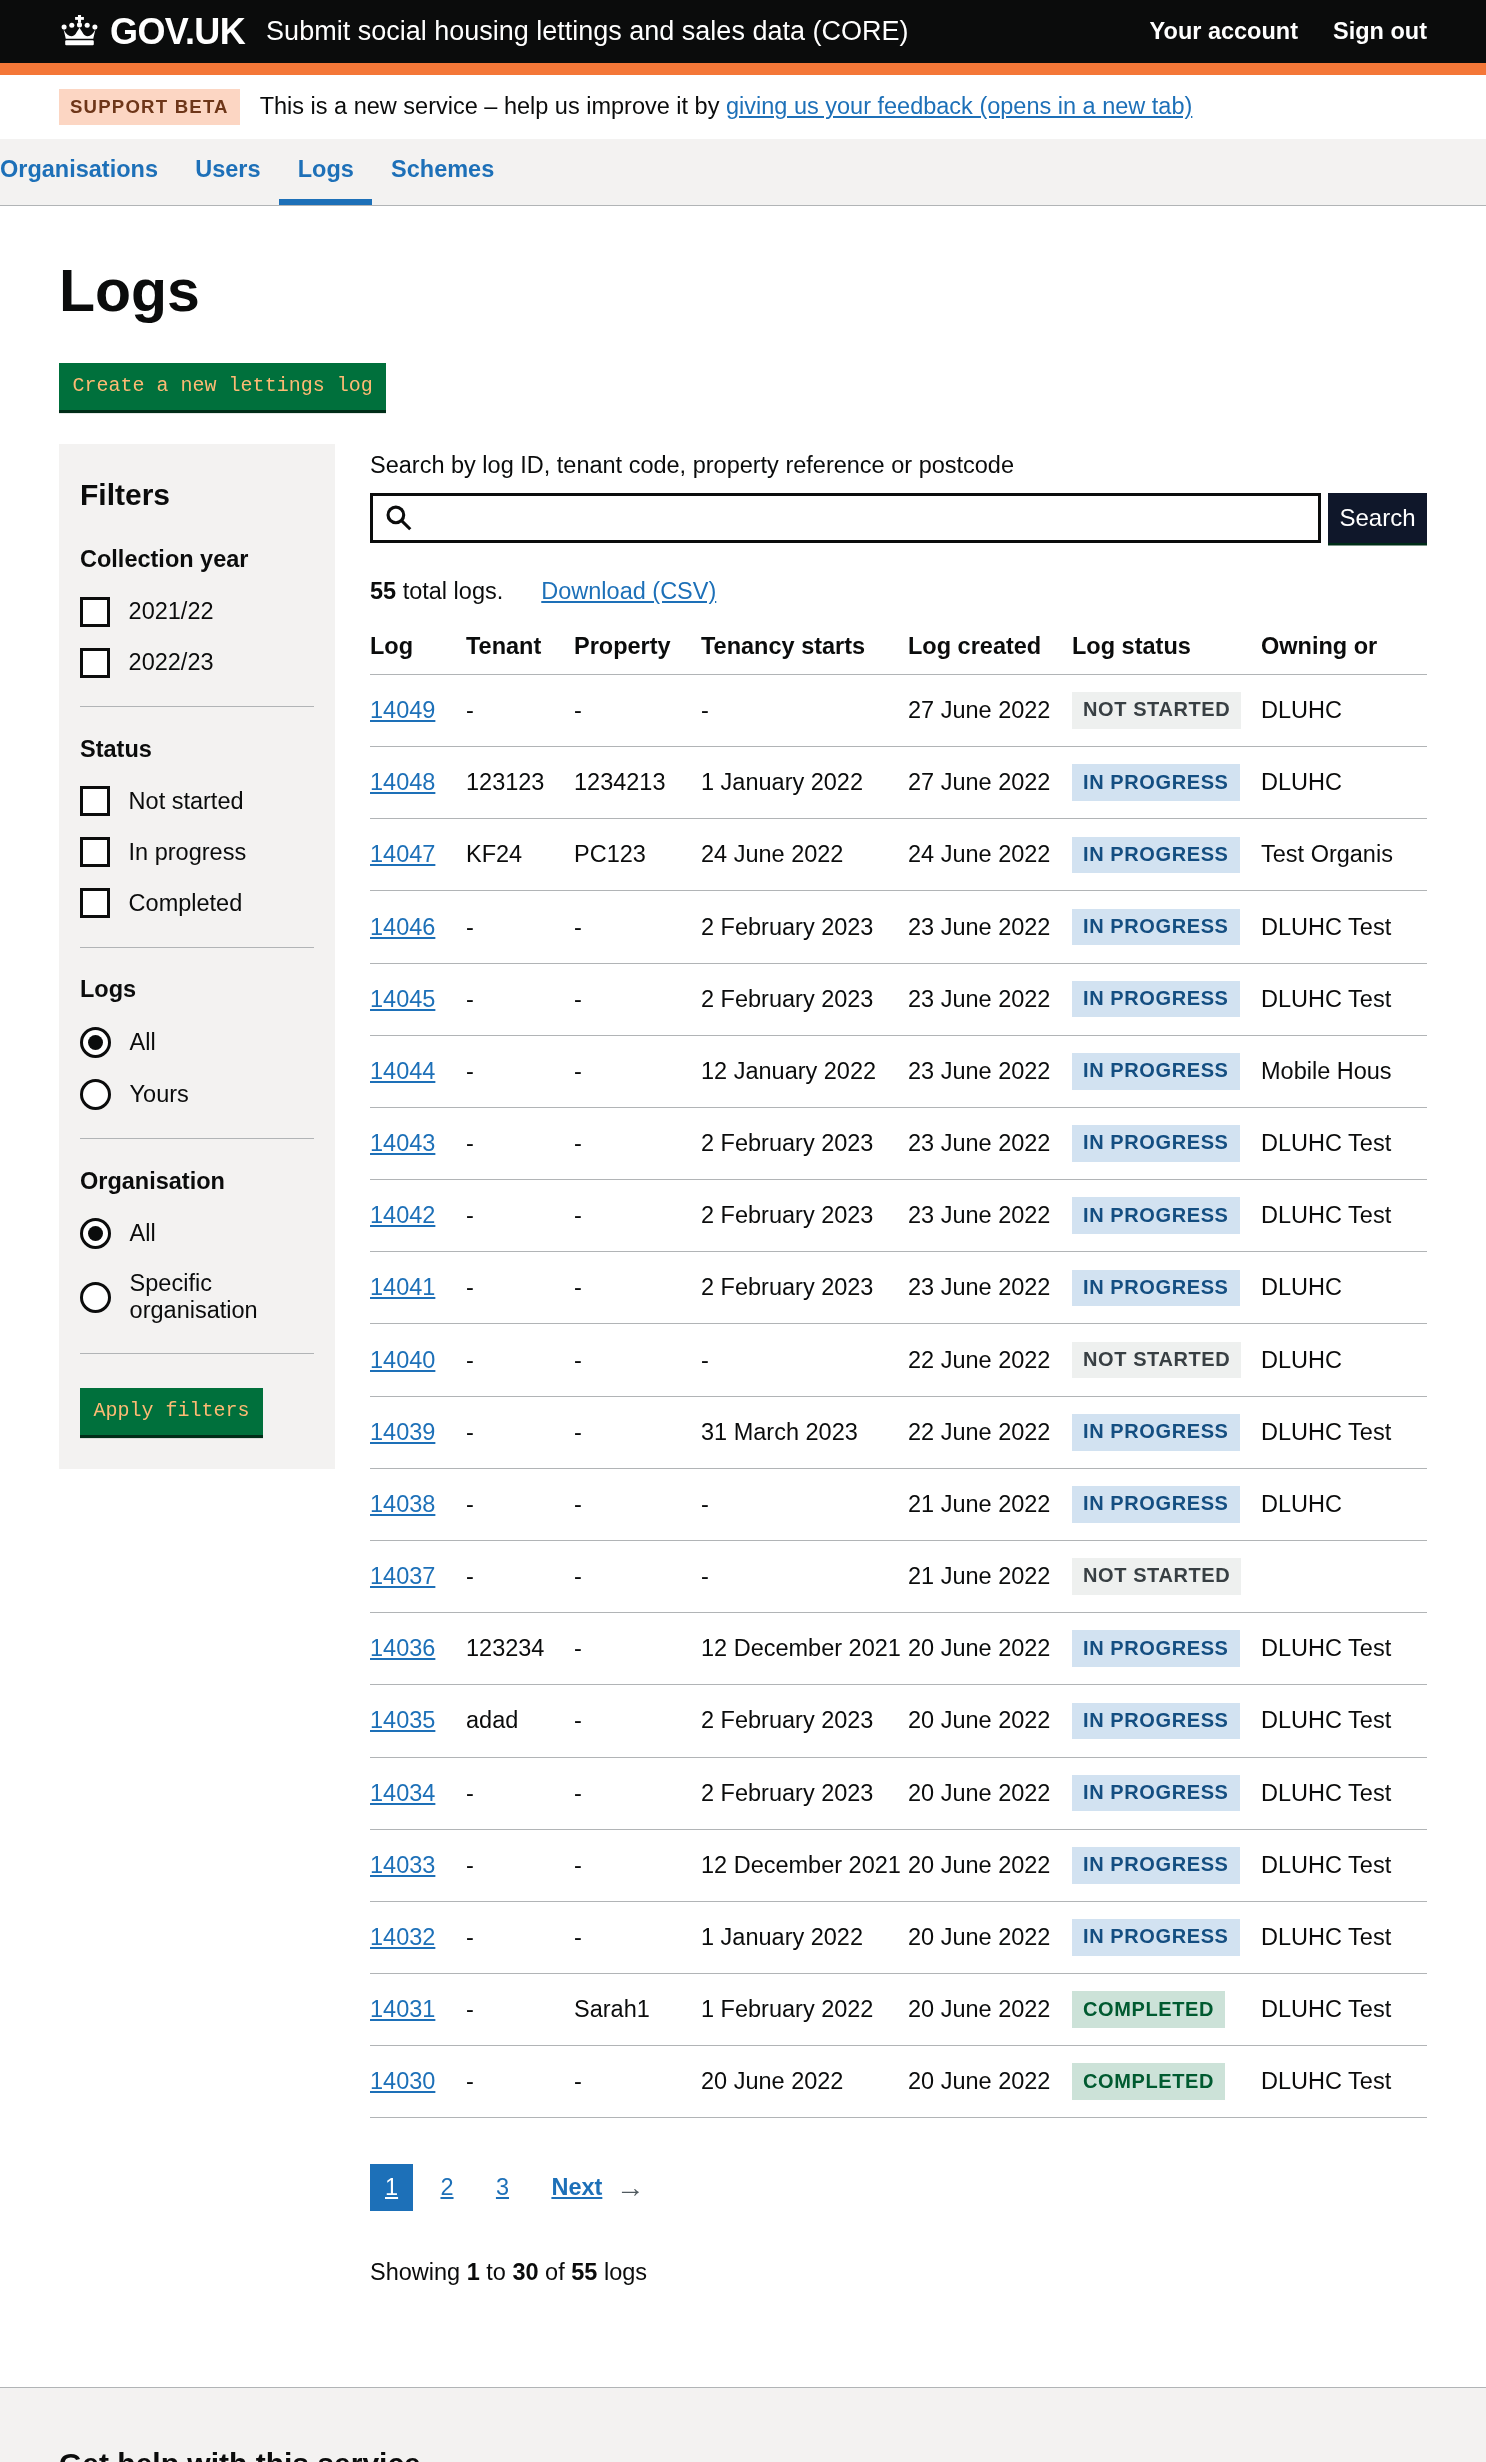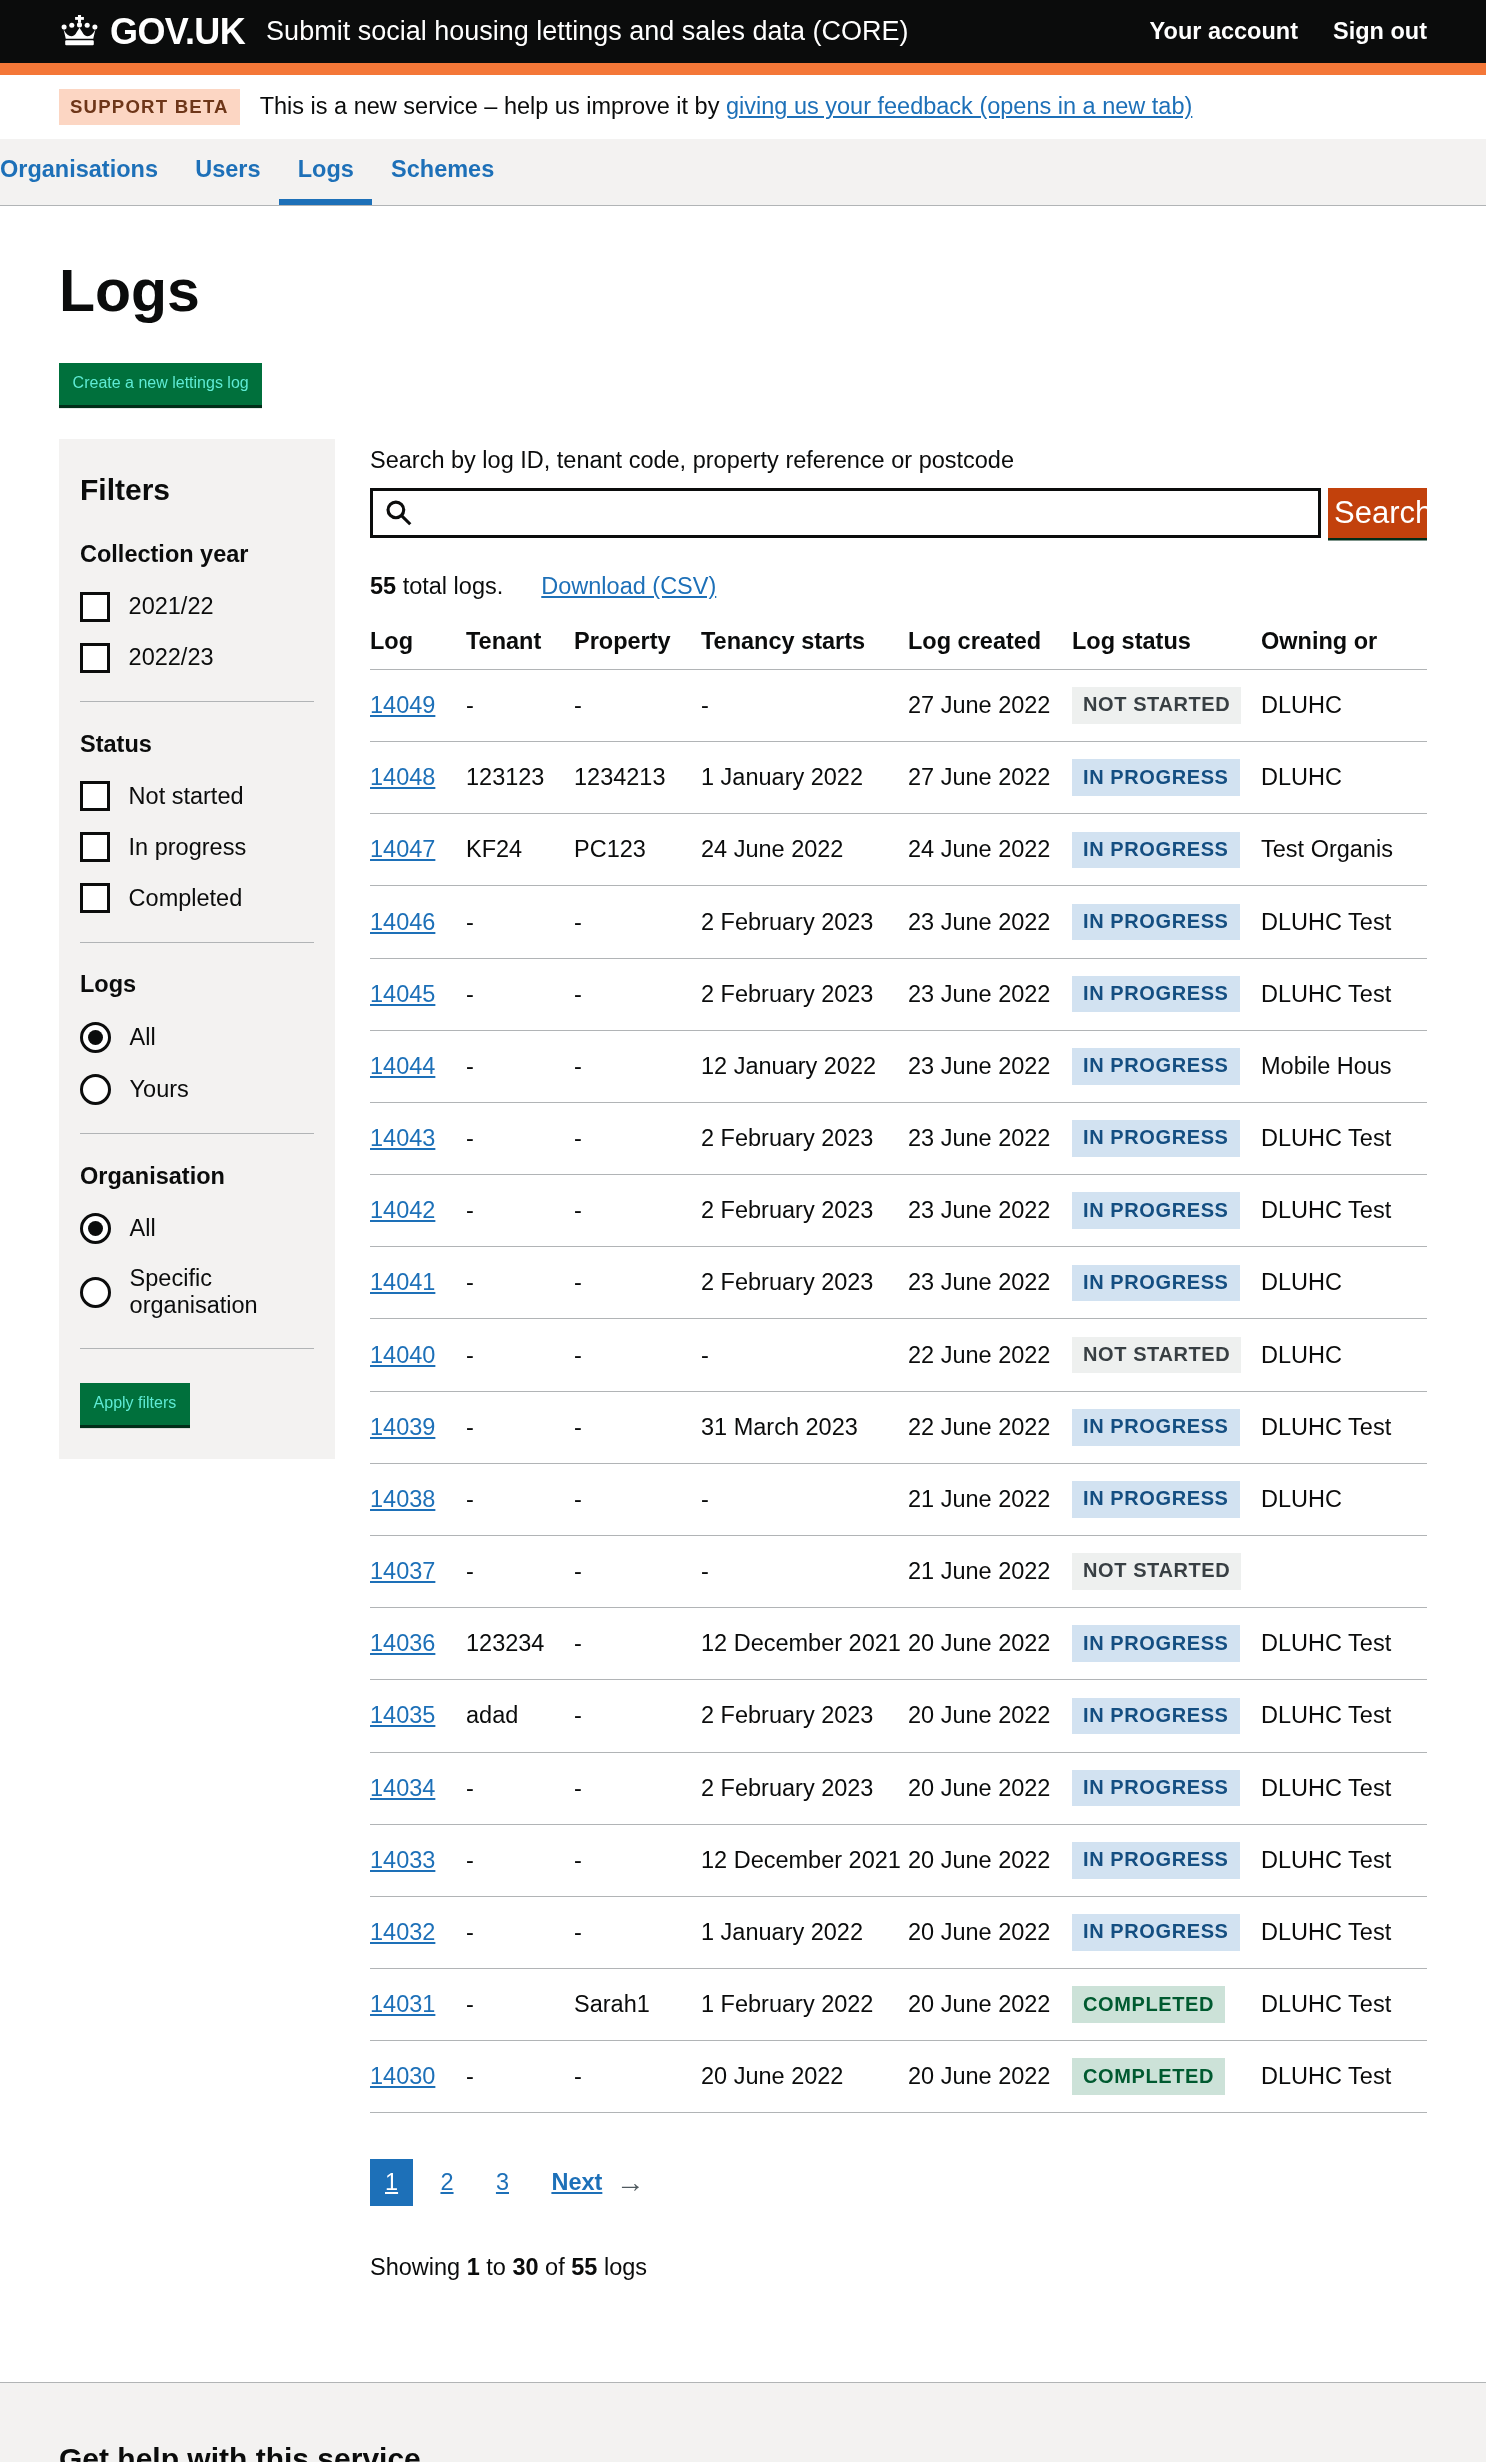--- a/index.html
+++ b/index.html
@@ -33,22 +33,22 @@
 
   
   .primary-nav { background:#f3f2f1; border-bottom:1.9px solid #b1b4b6; padding-top:12.4px; }
   .nav-list { display:flex; margin-left:-18.6px; }
   .nav-item { display:inline-block; font-size:23.5px; font-weight:bold; color:#1d70b8;
               text-decoration:none; padding:5px 18.6px 16px; border-bottom:6.2px solid transparent; }
   .nav-item.active { border-bottom-color:#1d70b8; }
 
   
   .page-title { font-size:59px; font-weight:bold; margin:51px 0 38px; }
-  .green-btn { display:inline-block; background:#00703c; color:#5eead4; border:none;
-               font-family:Liberation Sans, sans-serif; font-size:16px; padding:11px 13.6px 12.4px;
+  .green-btn { display:inline-block; background:#00703c; color:#fdba74; border:none;
+               font-family:Liberation Mono, monospace; font-size:20px; padding:11px 13.6px 12.4px;
                box-shadow:0 3.1px 0 #002d18; cursor:pointer; }
 
   
   .layout { display:flex; gap:35px; margin-top:34px; }
 
   
   .filters { flex:none; width:276px; background:#f3f2f1; padding:23.5px 21px 34px;
              align-self:flex-start; }
   .filters-title { font-size:30px; font-weight:bold; margin:11px 0 34px; }
   .filter-heading { font-size:23.5px; font-weight:bold; margin:0 0 23.5px; }
@@ -63,22 +63,22 @@
   .apply-btn { margin-top:6.2px; }
 
   
   .content { flex:1; min-width:0; overflow:hidden; }
   .search-label { display:block; font-size:23.5px; margin:8.7px 0 13.6px; }
   .search-row { display:flex; }
   .search-box { position:relative; flex:1; }
   .search-input { width:100%; height:50px; border:3.1px solid #0b0c0c; font-size:23.5px;
                   font-family:inherit; padding:0 12.4px 0 57px; background:#fff; }
   .search-icon { position:absolute; left:13.6px; top:10px; pointer-events:none; }
-  .search-btn { flex:none; width:99px; height:50px; margin-left:7.4px; background:#c2410c;
-                color:#fff; border:none; font-family:inherit; font-size:31px;
+  .search-btn { flex:none; width:99px; height:50px; margin-left:7.4px; background:#0f172a;
+                color:#fff; border:none; font-family:inherit; font-size:24px;
                 box-shadow:0 2.5px 0 #002d18; cursor:pointer; }
 
   .results-row { display:flex; align-items:flex-end; margin:35px 0 12.4px; font-size:23.5px; }
   .total-bold { font-weight:bold; }
   .download-link { color:#1d70b8; text-decoration:underline; margin-left:38px; }
 
   
   table { width:100%; border-collapse:collapse; table-layout:fixed; font-size:23.5px; margin-top:17.3px; }
   th { text-align:left; font-weight:bold; padding:11px 10px 13.6px 0; border-bottom:1.9px solid #b1b4b6;
        white-space:nowrap; overflow:hidden; }

